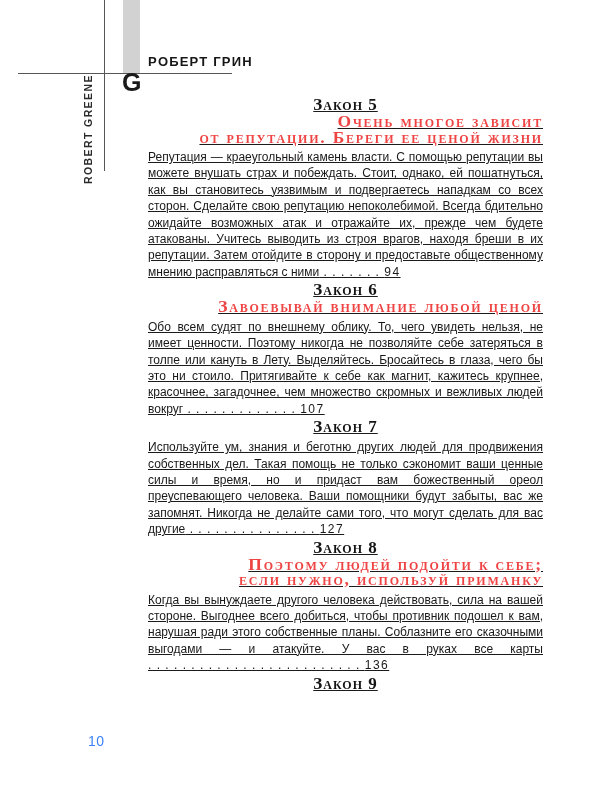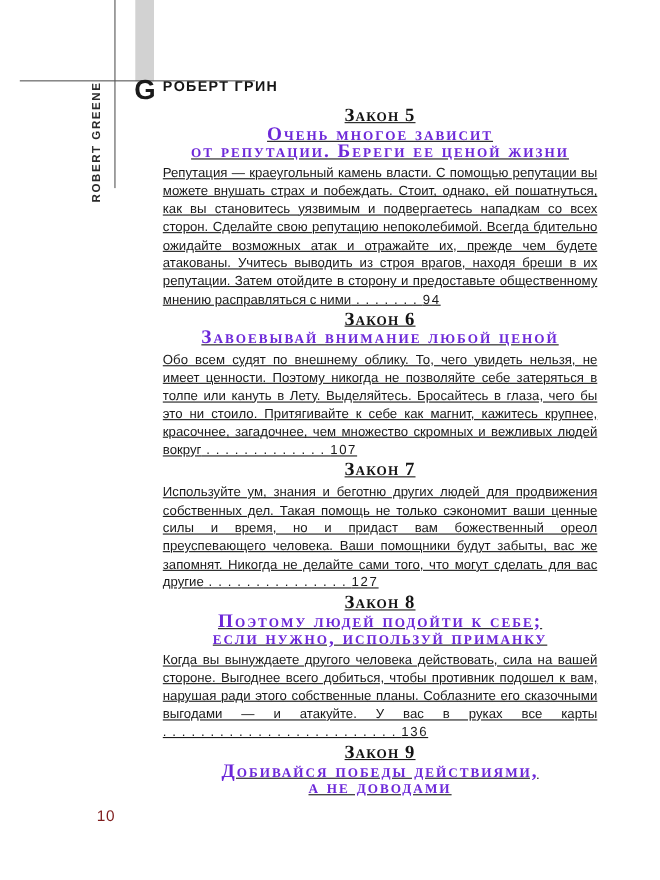--- a/index.html
+++ b/index.html
@@ -11,21 +11,20 @@
   }
   
   .grey-bar{position:absolute;left:123px;top:0;width:17px;height:74px;background:#d2d2d2;}
   .v-rule{position:absolute;left:104px;top:0;width:1px;height:171px;background:#565656;}
   .h-rule{position:absolute;left:18px;top:73px;width:214px;height:1px;background:#565656;}
 
   .author-header{
     position:absolute;left:148px;top:54px;
     font-size:13px;font-weight:600;letter-spacing:1.2px;color:#161616;
     white-space:nowrap;
-    margin-top:17px;
   }
   .author-header b{font-weight:900;}
 
   .spine{
     position:absolute;left:82px;top:88px;height:96px;
     writing-mode:vertical-rl;transform:rotate(180deg);
     font-size:10.5px;font-weight:600;letter-spacing:1.4px;color:#2a2a2a;
     white-space:nowrap;
   }
   .spine b{font-weight:900;}
@@ -44,37 +43,37 @@
   .law:first-child{margin-top:0;}
   .law-heading{
     text-align:center;
     font-family:"Liberation Serif","DejaVu Serif",serif;
     font-variant:small-caps;
     font-weight:700;font-size:17px;line-height:17px;
     letter-spacing:1px;color:#141414;
     margin-bottom:1px;
   }
   .law-title{
-    text-align:center;
+    text-align:right;
     font-family:"Liberation Serif","DejaVu Serif",serif;
     font-variant:small-caps;
     font-weight:700;font-size:17.5px;line-height:15.5px;
-    letter-spacing:1.8px;color:#6d28d9;
+    letter-spacing:1.8px;color:#ef4444;
   }
   .law-desc{
     margin:4px 0 0 0;
     font-size:12px;line-height:16.4px;
     text-align:justify;color:#191919;
   }
   .leader-dots{white-space:nowrap;letter-spacing:1px;}
   .toc-page-num{letter-spacing:1.5px;}
 
   .folio{
     position:absolute;left:88px;top:733px;
-    font-size:14px;color:#7f1d1d;letter-spacing:0.5px;
+    font-size:14px;color:#3b82f6;letter-spacing:0.5px;
   }
 </style>
 </head>
 <body>
 
 <div class="grey-bar"></div>
 <div class="v-rule"></div>
 <div class="h-rule"></div>
 
 <div class="author-header"><b>Р</b><span>ОБЕРТ</span><span>&nbsp;</span><b>Г</b><span>РИН</span></div>
@@ -110,21 +109,17 @@
     <div class="law-heading">Закон 8</div>
     <div class="law-title">
         <div>Поэтому людей подойти к себе;</div>
         <div>если нужно, используй приманку</div>
       </div>
     <p class="law-desc"><span>Когда вы вынуждаете другого человека действовать, сила на вашей стороне. Выгоднее всего добиться, чтобы противник подошел к вам, нарушая ради этого собственные планы. Соблазните его сказочными выгодами — и атакуйте. У вас в руках все карты</span><span class="leader-dots"> . . . . . . . . . . . . . . . . . . . . . . . . . </span><span class="toc-page-num">136</span></p>
   </section>
 
   <section class="law">
     <div class="law-heading">Закон 9</div>
-    <div class="law-title">
-        <div>Добивайся победы действиями,</div>
-        <div>а не доводами</div>
-      </div>
 
   </section>
 </div>
 
 <div class="folio">10</div>
 
 </body></html>

